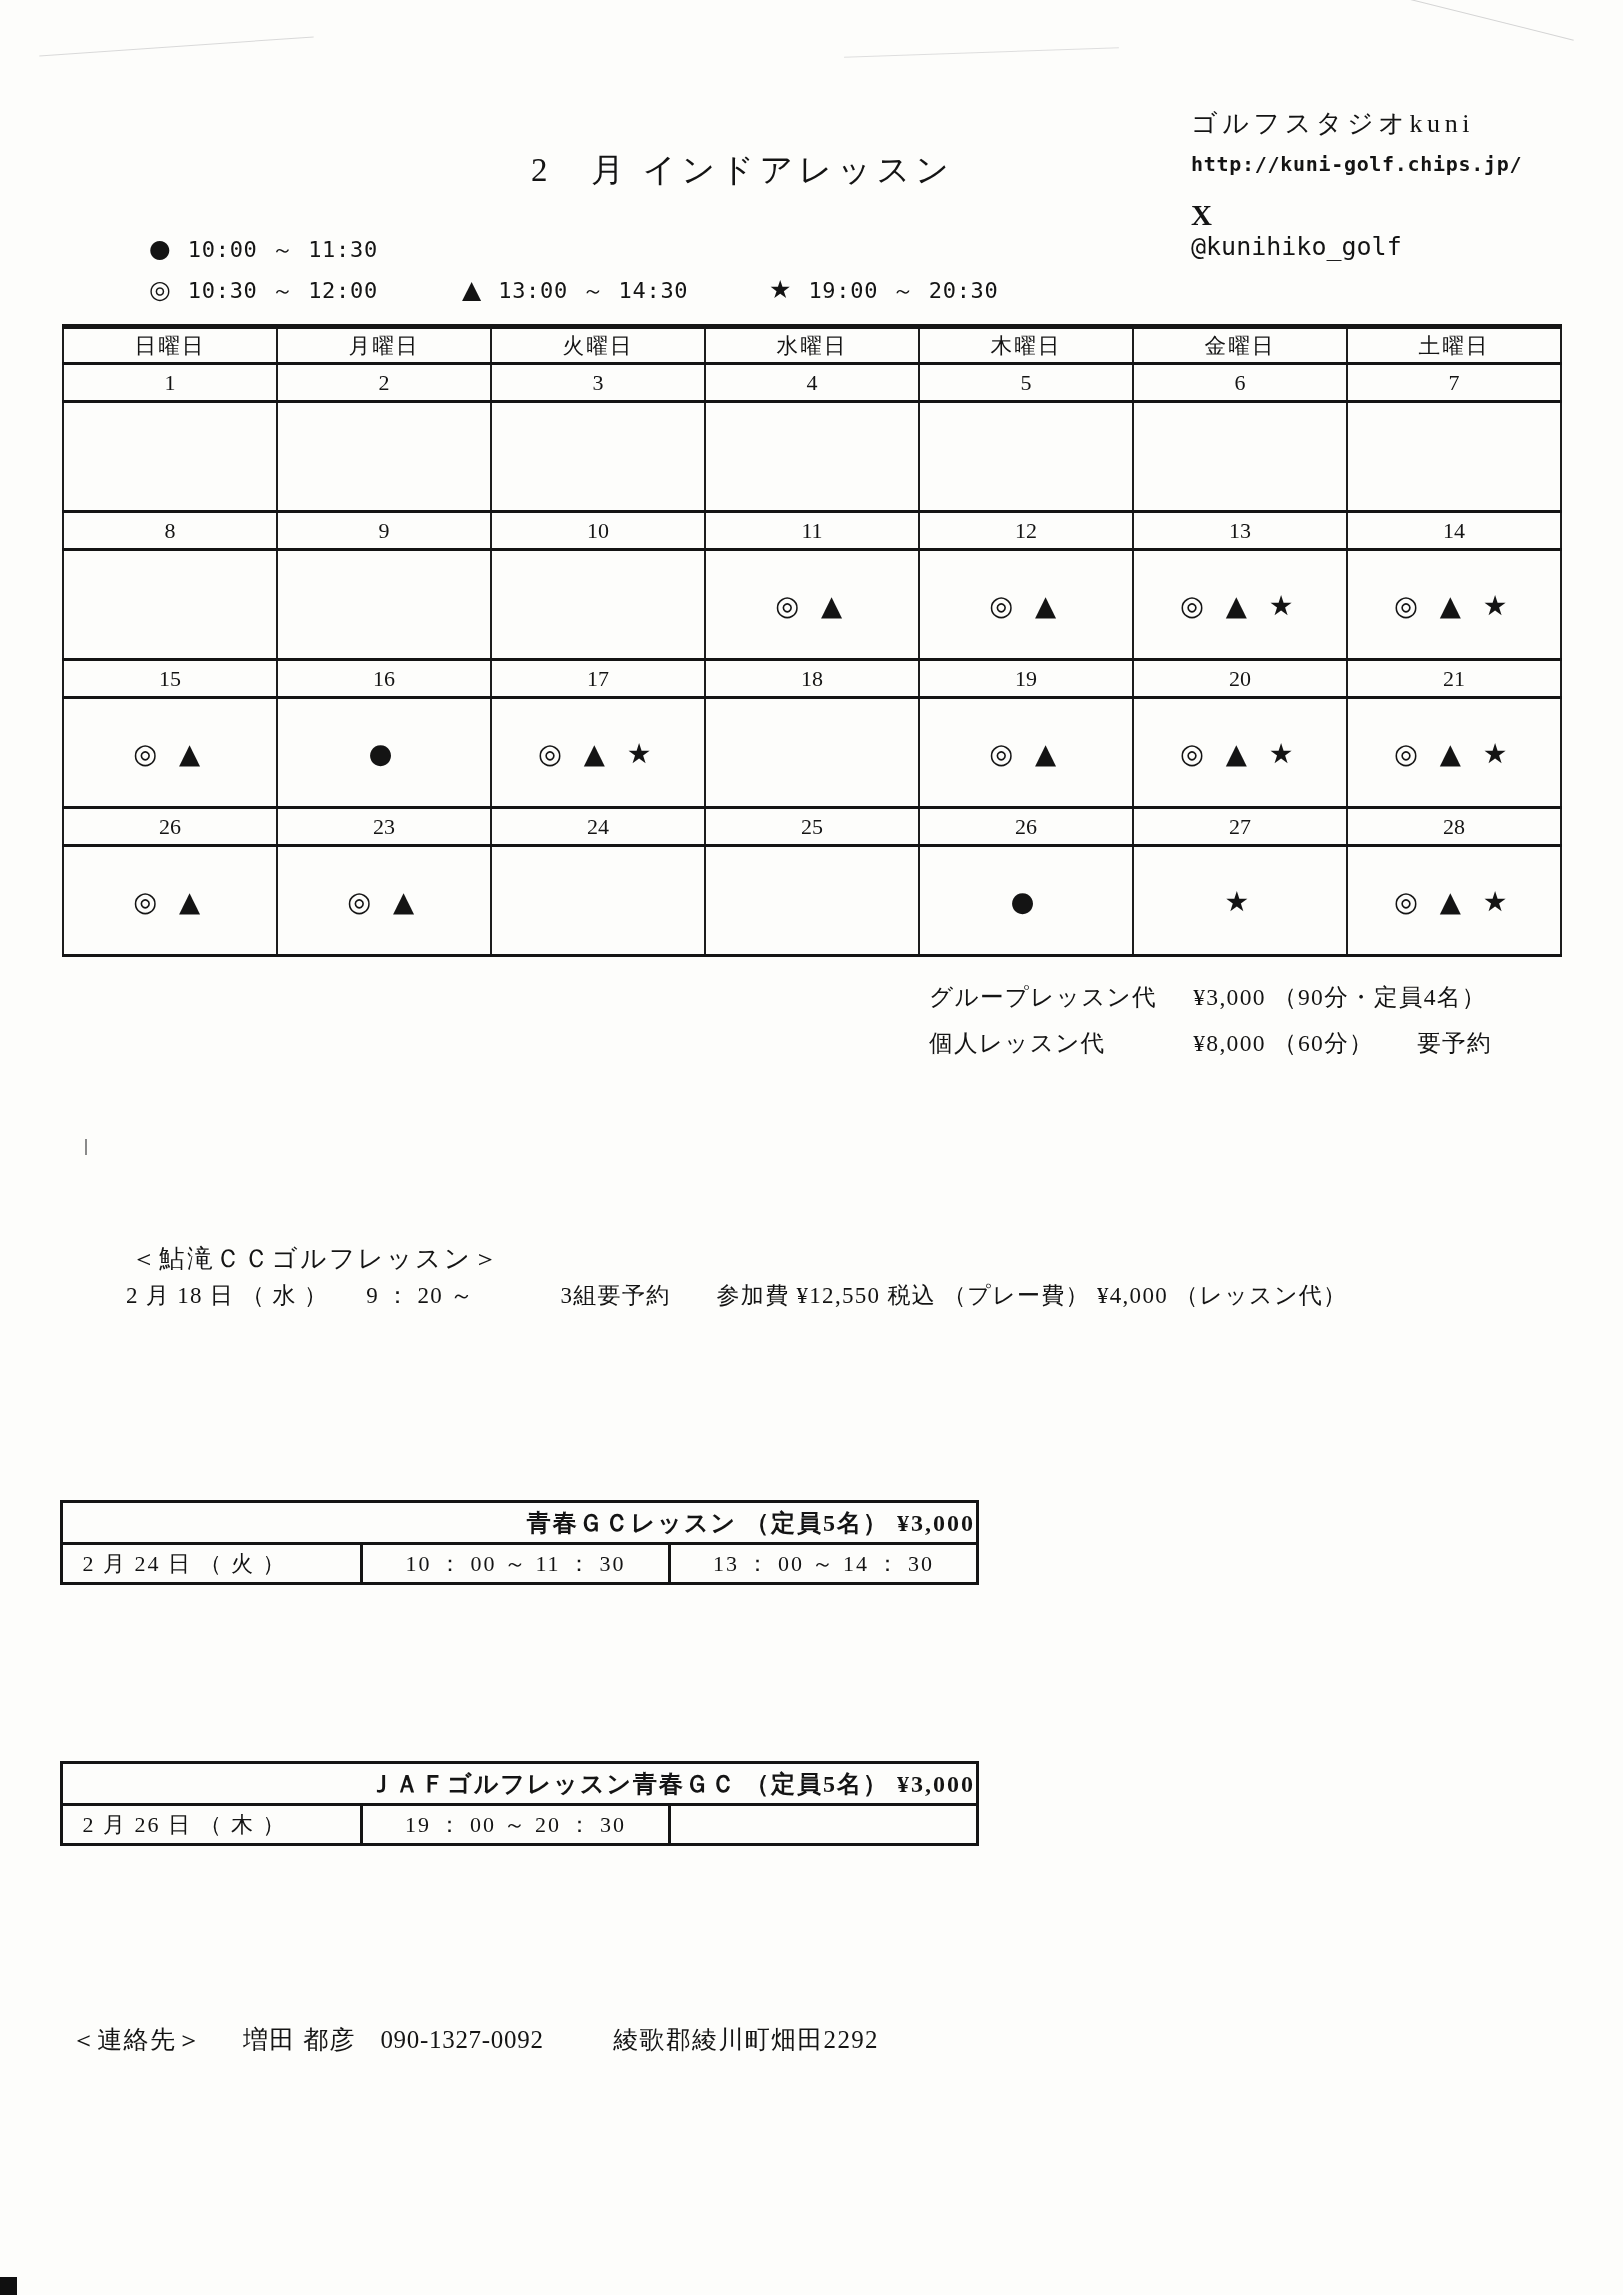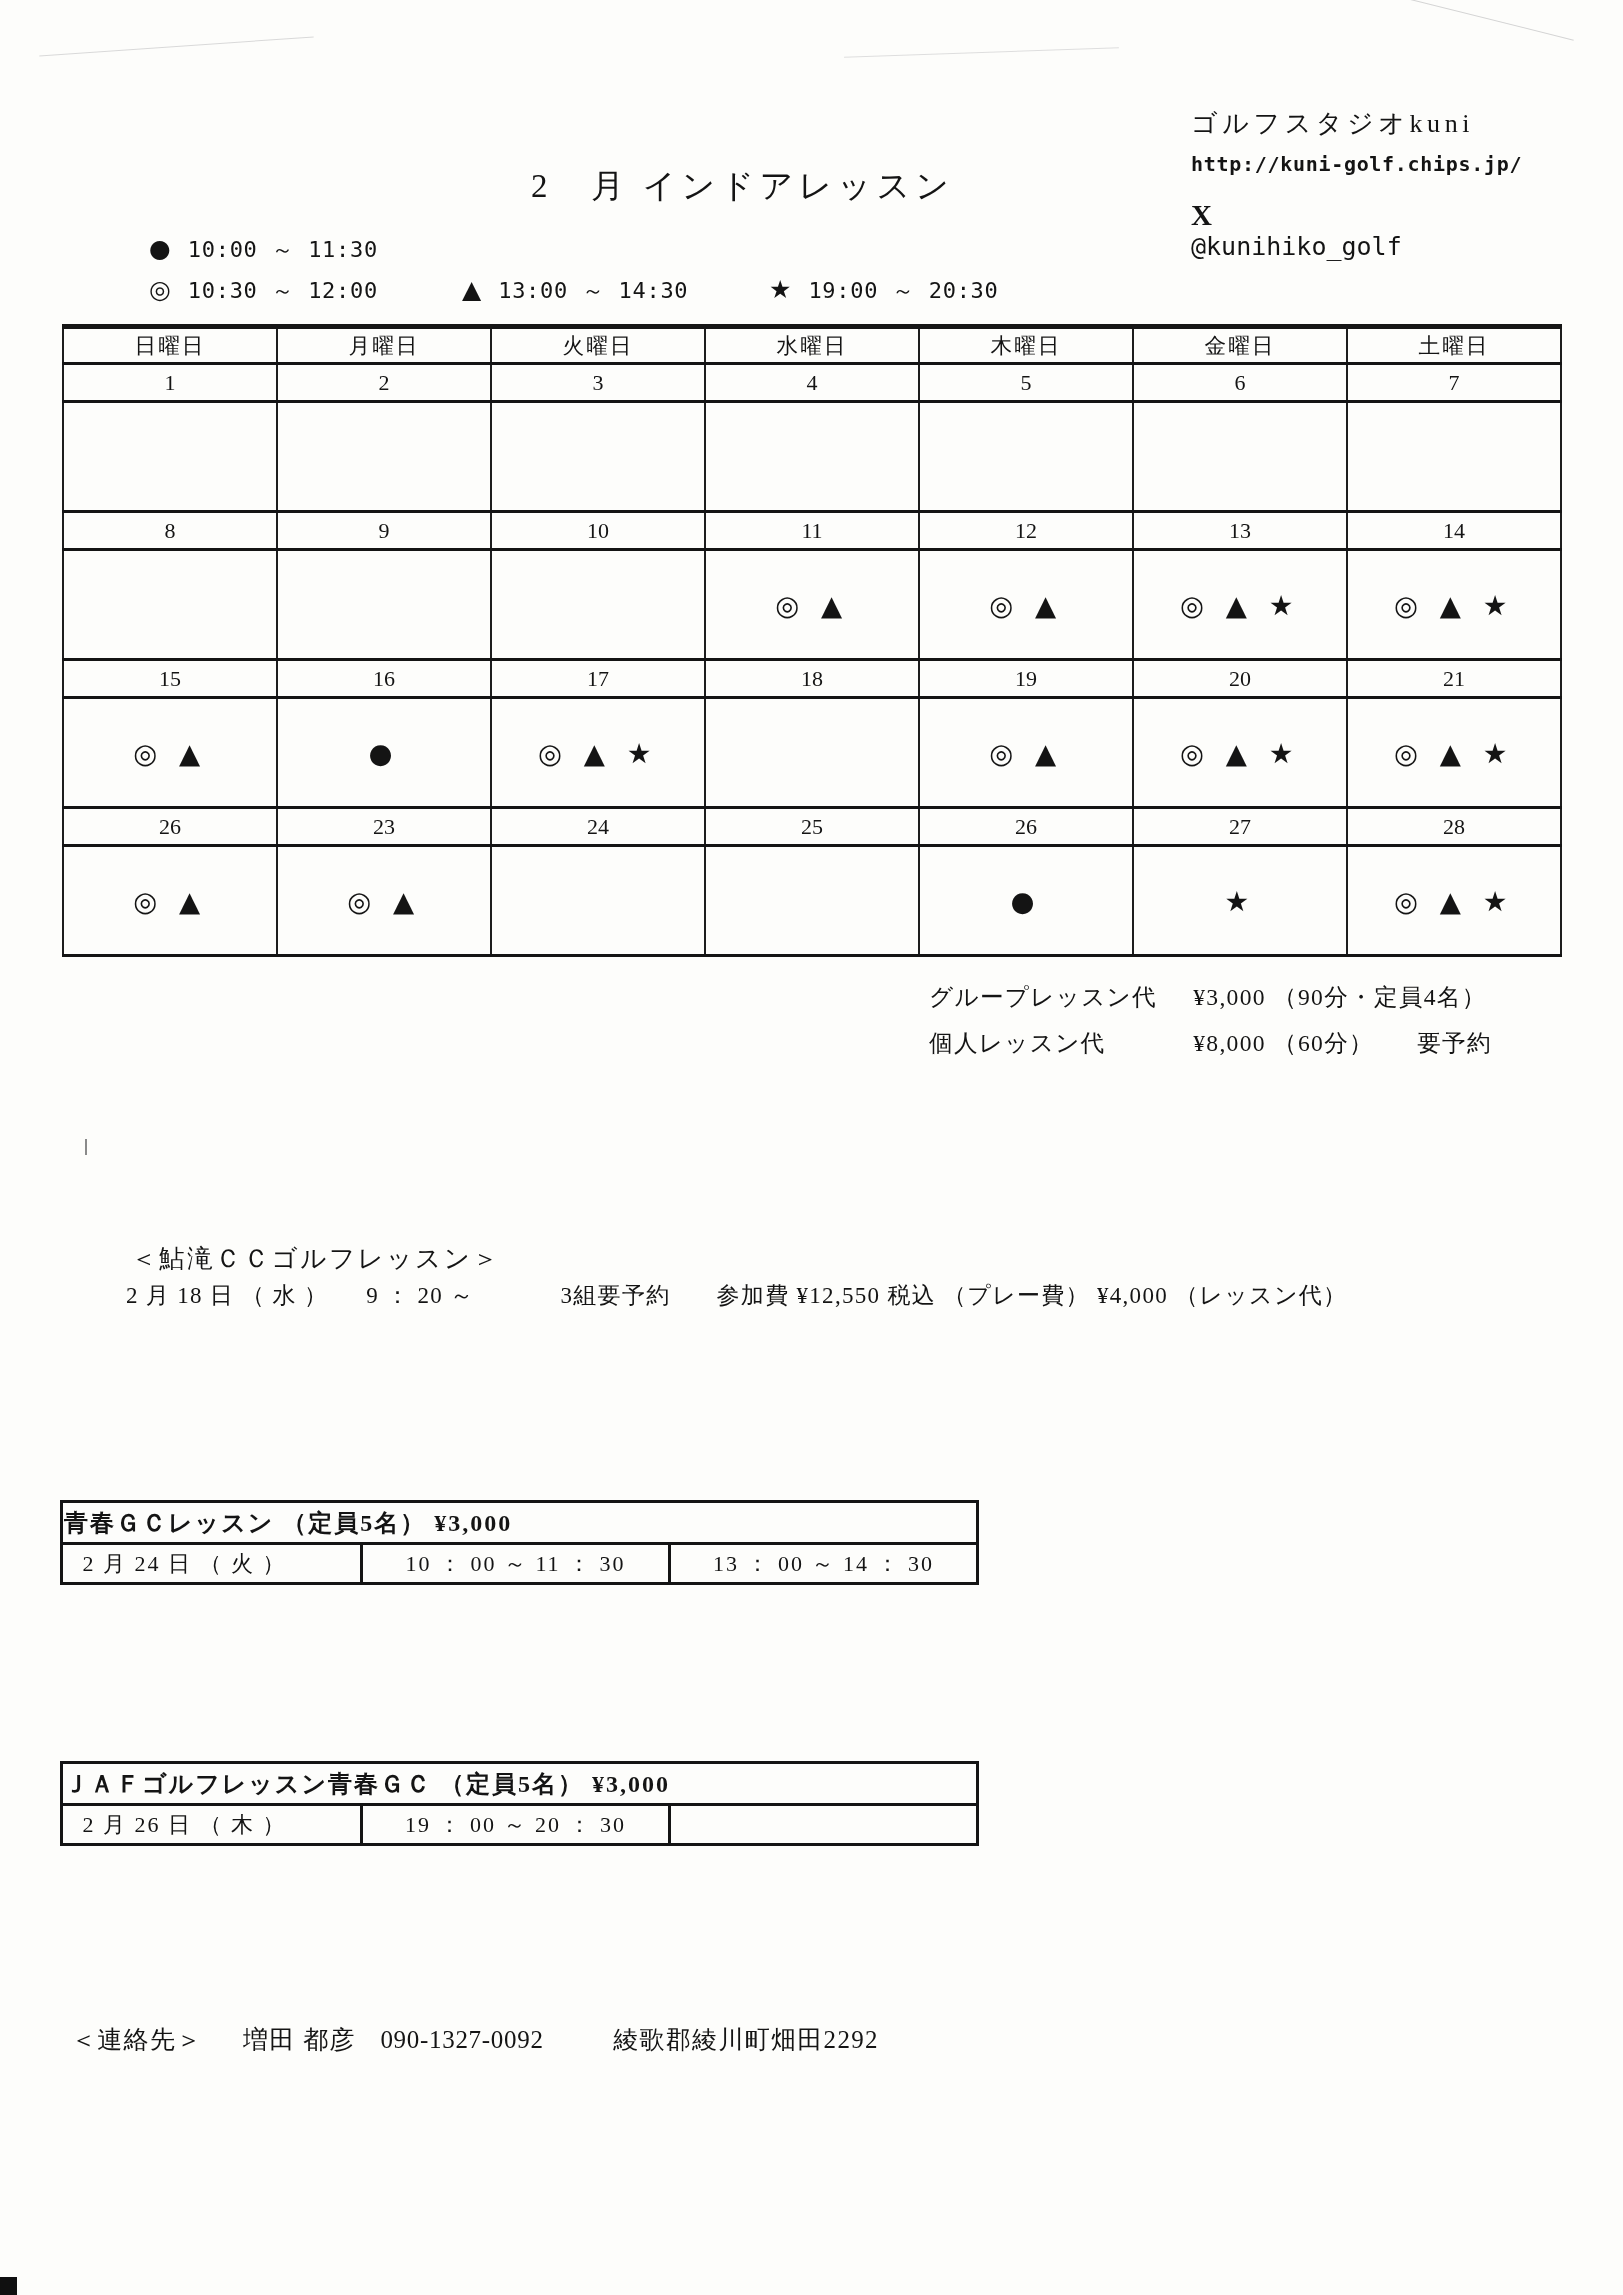--- a/index.html
+++ b/index.html
@@ -14,21 +14,21 @@
   
   .studio { position:absolute; left:1191px; top:106px; white-space:nowrap; }
   .studio-name { font-size:26px; letter-spacing:4.6px; }
   .studio-url  { font-size:20px; font-weight:bold; margin-top:10.5px; letter-spacing:0.7px;
                  font-family:"DejaVu Sans Mono","Liberation Mono",monospace; }
   .sns-x      { font-size:29px; margin-top:23.6px; font-weight:bold; }
   .sns-handle { font-size:25px; margin-top:0;
                 font-family:"DejaVu Sans Mono","Liberation Mono",monospace; }
 
   
-  .title { position:absolute; left:531px; top:164px; font-size:33px; letter-spacing:5.2px; white-space:nowrap; }
+  .title { position:absolute; left:531px; top:148px; font-size:33px; letter-spacing:5.2px; white-space:nowrap; }
 
   
   .legend-item { position:absolute; white-space:nowrap;text-align:center; }
   .legend-symbol { font-size:25px; font-family:"DejaVu Sans","Liberation Sans",sans-serif; }
   .legend-time { font-size:22px; margin-left:17px; letter-spacing:0.7px;
                  font-family:"DejaVu Sans Mono","Liberation Mono",monospace; }
   #lg0 { left:149px; top:234px; }
   #lg1 { left:149px; top:275px; }
   #lg2 { left:462px; top:275px; }
   #lg3 { left:769px; top:275px; }
@@ -57,21 +57,21 @@
   
   .ayutaki-heading { position:absolute; left:131px; top:1241px; font-size:25.5px; letter-spacing:2.6px; white-space:nowrap; }
   .ayutaki-detail  { position:absolute; left:126px; top:1280px; font-size:23px; white-space:nowrap; letter-spacing:1.3px; }
   .ay-time { margin-left:31px; }
   .ay-res  { margin-left:79px; }
   .ay-fee  { margin-left:39px; }
 
   
   .mini { position:absolute; left:60px; width:916px; border-collapse:collapse; table-layout:fixed; }
   .mini td { border:3.3px solid #141414; overflow:hidden; white-space:nowrap; }
-  .mini .t-title td { height:37px; text-align:left; font-size:24px; font-weight:bold; letter-spacing:2px; }
+  .mini .t-title td { height:37px; text-align:right; font-size:24px; font-weight:bold; letter-spacing:2px; }
   .mini .t-data td { height:35px; font-size:22px; letter-spacing:2px; }
   .mini .c-date { padding-left:19.6px; }
   .mini .c-time { text-align:center; }
   .seishun { top:1500px; }
   .jaf { top:1761px;border-radius:22px; }
 
   
   .contact { position:absolute; left:71px; top:2023px; font-size:25px; white-space:nowrap; letter-spacing:1.3px; }
   .ct-name { margin-left:33px; }
   .ct-phone { margin-left:17px; letter-spacing:0.7px; }

